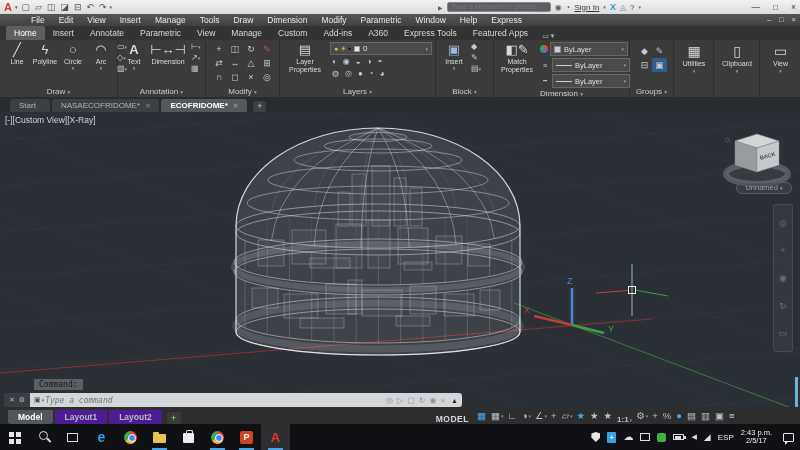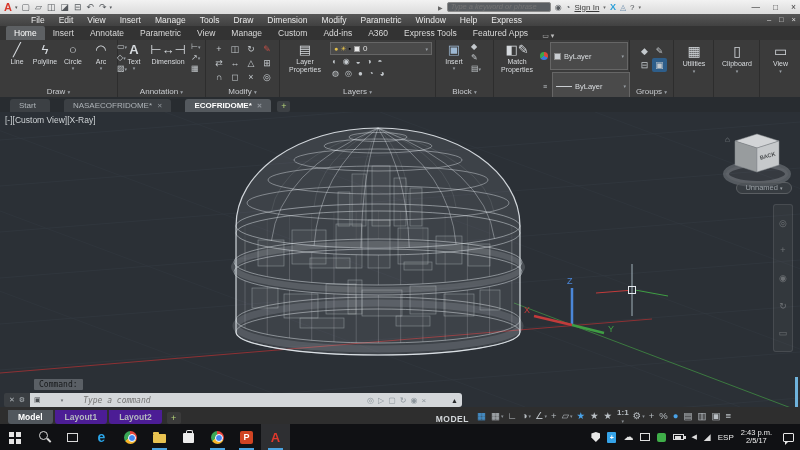--- a/index.html
+++ b/index.html
@@ -61,21 +61,21 @@
   .layer-combo{width:102px;height:13px;background:#4a4a4a;border:1px solid #666;display:flex;align-items:center;gap:3px;padding:0 3px;}
   .layer-combo .lg{font-size:7px;line-height:13px;}
   .lc-swatch{width:6px;height:6px;background:#e8e8e8;border:1px solid #999;}
   .lc-name{font-size:8px;color:#e0e0e0;flex:1;}
   .lrow{display:flex;gap:6px;padding-left:2px;}
   .lrow .gi{font-size:8px;line-height:10px;color:#c4c9cd;}
   .prop-right{display:flex;flex-direction:column;gap:2px;margin-left:3px;}
   .prow{display:flex;align-items:center;gap:2px;}
   .prow .pi{width:10px;font-size:7px;color:#c4c9cd;text-align:center;}
   .pwheel{width:8px;height:8px;border-radius:50%;background:conic-gradient(#d84a3a 0 33%,#3a7ad8 0 66%,#3aa84a 0);}
-  .pdrop{width:78px;height:28px;background:#4a4a4a;border:1px solid #666;display:flex;align-items:center;gap:3px;padding:0 3px;}
+  .pdrop{width:78px;height:14px;background:#4a4a4a;border:1px solid #666;display:flex;align-items:center;gap:3px;padding:0 3px;}
   .pdrop .sw{width:7px;height:7px;background:#c9cdd1;border:1px solid #888;}
   .pdrop .ln{width:16px;height:1px;background:#c9cdd1;}
   .pdrop .bl{font-size:7.5px;color:#dcdfe2;flex:1;}
   .pdrop .crt{font-size:5px;color:#9aa0a6;}
   .ggrid{display:grid;grid-template-columns:repeat(2,15px);grid-auto-rows:14px;margin:2px;}
   .ggrid .gi{font-size:9px;text-align:center;line-height:14px;color:#c4c9cd;}
   .bigtool{display:flex;flex-direction:column;align-items:center;width:34px;}
   .bigtool .ic{height:18px;font-size:14px;color:#d2d6da;line-height:18px;}
   .bigtool .lb{font-size:7px;color:#d9dcdf;line-height:8px;}
   .bigtool .crt{font-size:5px;color:#9aa0a6;}
@@ -91,41 +91,41 @@
   .viewport{position:absolute;left:0;top:112px;width:800px;height:295px;background:#2b3036;overflow:hidden;}
   #scene{position:absolute;left:0;top:0;}
   .vp-label{position:absolute;left:5px;top:3px;font-size:8.5px;color:#cfd3d6;}
   .unnamed-pill{position:absolute;left:736px;top:70px;width:56px;height:12px;border:1px solid #5a5e62;background:rgba(70,75,80,.45);border-radius:6px;font-size:7.5px;color:#9aa0a5;line-height:10px;text-align:center;}
   .navbar{position:absolute;left:773px;top:92px;width:20px;height:148px;border:1px solid rgba(255,255,255,.10);background:rgba(255,255,255,.04);border-radius:3px;display:flex;flex-direction:column;align-items:center;justify-content:space-around;padding:4px 0;}
   .navbar .ni{font-size:9px;color:rgba(255,255,255,.28);line-height:10px;}
   .cmd-chip{position:absolute;left:34px;top:267px;height:11px;background:rgba(130,135,140,.55);border-radius:1px;font-family:"DejaVu Sans Mono",monospace;font-size:8px;color:#16181a;line-height:11px;padding:0 5px;}
   .cmd-bar{position:absolute;left:4px;top:281px;width:458px;height:14px;display:flex;align-items:center;}
   .cmd-left{width:26px;height:14px;background:#3a3e42;border-radius:2px 0 0 2px;display:flex;align-items:center;justify-content:center;gap:4px;}
   .cmd-left span{font-size:7px;color:#aeb4b9;}
-  .cmd-field{flex:1;height:14px;background:#d4d7da;border-radius:0 3px 3px 0;display:flex;align-items:center;padding:0 4px;gap:20px;}
+  .cmd-field{flex:1;height:14px;background:#d4d7da;border-radius:0 3px 3px 0;display:flex;align-items:center;padding:0 4px;gap:1px;}
   .cmd-ic{font-size:7px;color:#4a4e52;}
   .cmd-caret{font-size:5px;color:#6a6e72;}
   .cmd-text{flex:1;font-family:"DejaVu Sans Mono",monospace;font-style:italic;font-size:8px;color:#7a7f84;background:transparent;border:none;outline:none;padding:0;}
   .cmd-mini{display:flex;gap:4px;align-items:center;margin-right:2px;}
   .cmd-mini span{font-size:8px;color:#8b949b;}
   .cmd-up{font-size:7px;color:#26282a;margin-left:3px;}
   .blue-edge{position:absolute;left:795px;top:265px;width:3px;height:30px;background:#6fb3dc;}
 
   
   .layoutbar{position:absolute;left:0;top:407px;width:800px;height:17px;background:#2e2e2e;display:flex;align-items:flex-end;padding-left:8px;}
   .ltab{font-size:8.5px;color:#b5bac0;background:#4c1d95;height:14px;line-height:14px;padding:0 10px;border-radius:0 0 3px 3px;margin-right:2px;font-weight:bold;}
   .ltab.active{background:#51575d;color:#ffffff;font-weight:bold;}
   .ltab-add{width:14px;height:12px;background:#3a3a3a;border-radius:2px;color:#b7d77a;font-size:9px;line-height:12px;text-align:center;margin-left:3px;}
   .mode-label{font-size:8.5px;font-weight:bold;color:#d3d7da;letter-spacing:.5px;margin:0 8px 0 255px;}
   .sb-icons{display:flex;align-items:center;gap:4px;}
   .sb-i{display:flex;align-items:center;gap:1px;}
   .sb-i .g{font-size:9.5px;color:#b9bfc4;line-height:16px;}
   .sb-i .g.blue{color:#4aa3e8;}
   .sb-i .crt{font-size:5px;color:#8a8f94;}
-  .sb-scale{display:flex;align-items:center;gap:1px;flex-direction:column;}
+  .sb-scale{display:flex;align-items:center;gap:1px;}
   .sb-scale .g{font-size:8px;color:#b9bfc4;font-weight:bold;}
 
   
   .taskbar{position:absolute;left:0;top:424px;width:800px;height:26px;background:#101114;display:flex;align-items:center;}
   .tb-apps{display:flex;align-items:center;height:26px;}
   .tb-app{width:29px;height:26px;display:flex;flex-direction:column;align-items:center;justify-content:center;position:relative;}
   .tb-app.active{background:rgba(255,255,255,.13);}
   .tb-ic{display:flex;align-items:center;justify-content:center;height:15px;}
   .tb-ul{position:absolute;bottom:0;left:7px;width:15px;height:2px;background:transparent;}
   .tb-ul.on{background:#4aa3e0;}
@@ -441,21 +441,21 @@
           <span class="ic">▭</span>
           <span class="lb">View</span>
           <span class="crt">▾</span>
         </div>
       </div>
       <div class="rp-label">&nbsp;</div>
     </div>
   </div>
 
   <div class="filetabs">
-    <div style="display:flex;gap:14px;align-items:flex-start">
+    <div style="display:flex;gap:2px;align-items:flex-start">
       <div class="ftab">
           <span>Start</span>
           <span class="fx"></span>
         </div>
         <div class="ftab">
           <span>NASAECOFRIDOME*</span>
           <span class="fx">✕</span>
         </div>
         <div class="ftab active">
           <span>ECOFRIDOME*</span>

